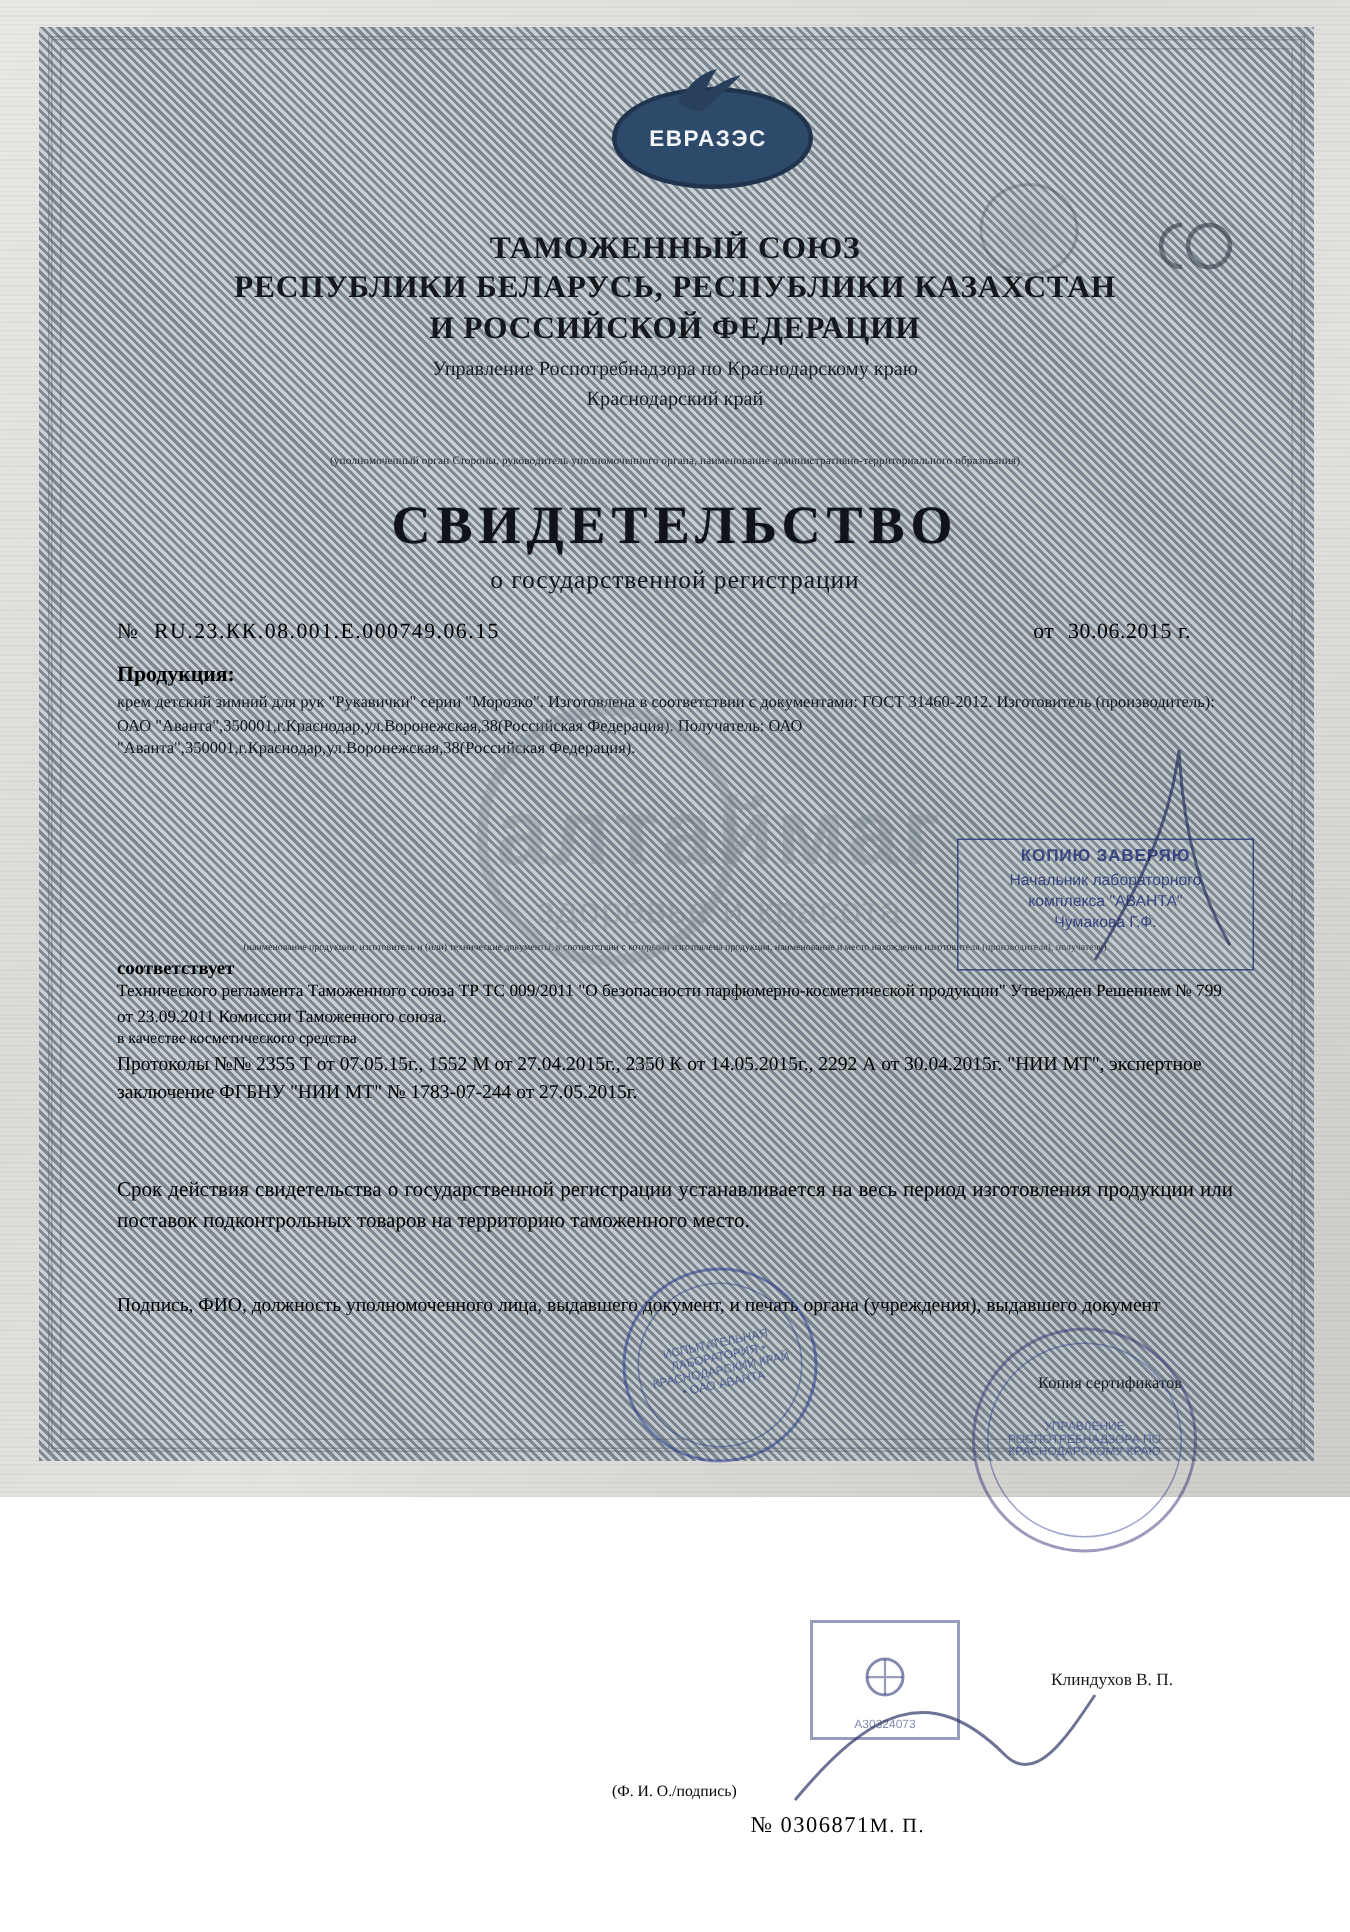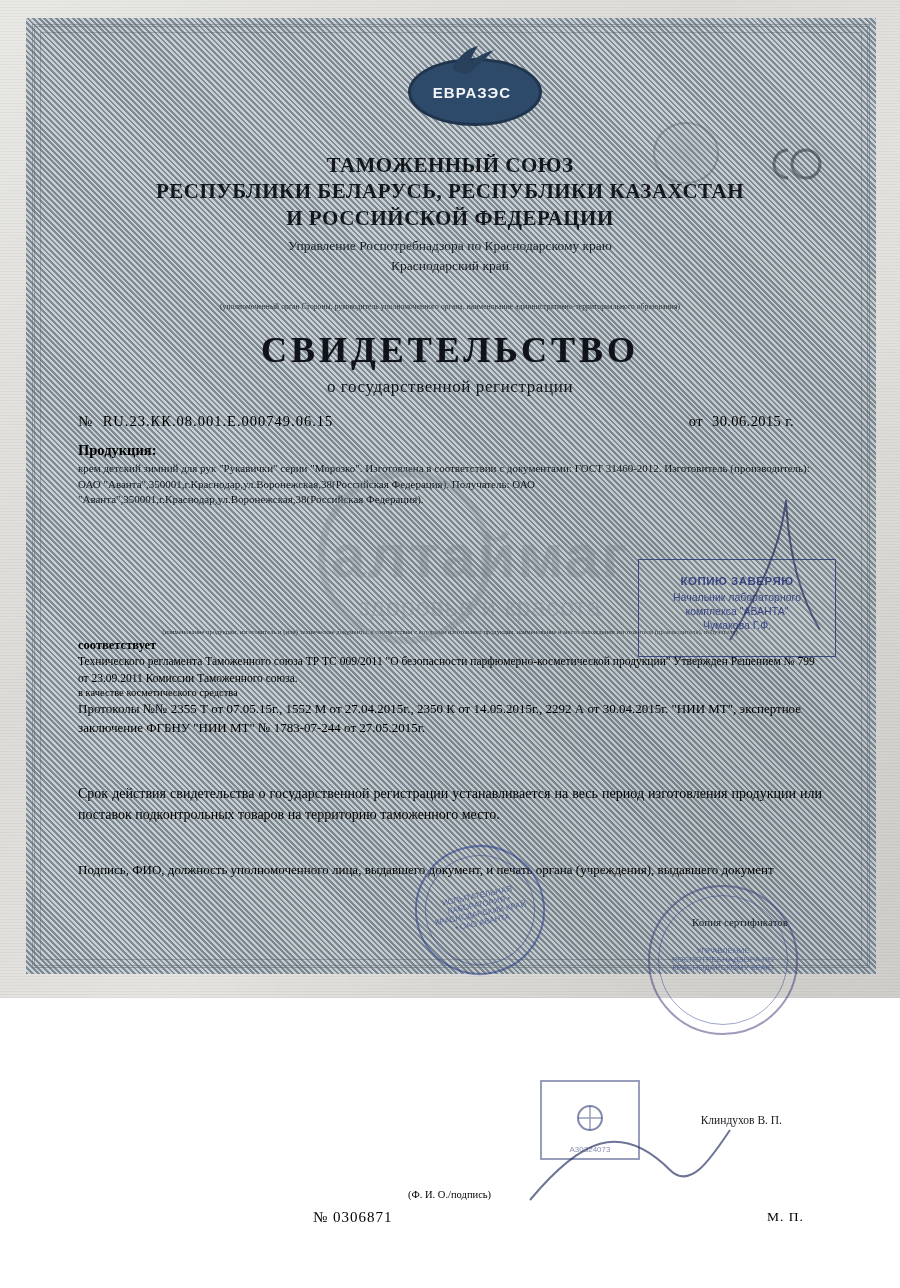--- a/index.html
+++ b/index.html
@@ -75,29 +75,29 @@
   .body-text{font-size:11px;line-height:1.42;margin-top:2px;color:#161a1f;}
   .rule-caption{font-size:6.6px;line-height:1.2;color:#2b3035;margin-top:120px;}
   .conform{font-size:12.5px;font-weight:bold;margin-top:2px;}
   .conform-body{font-size:11.5px;line-height:1.45;}
   .para-wide{font-size:15px;line-height:1.55;letter-spacing:.2px;margin-top:14px;text-align:justify;}
   .para-small{font-size:10.5px;margin-top:1px;}
   .para-mid{font-size:14px;line-height:1.55;text-align:justify;margin-top:30px;}
   .proto{font-size:13px;line-height:1.4;margin-top:2px;}
   .term{font-size:14px;line-height:1.55;text-align:justify;margin-top:46px;}
   .sign{font-size:13px;line-height:1.6;text-align:justify;margin-top:34px;}
-  .footer{position:absolute;left:0;right:0;bottom:8px;display:flex;justify-content:space-between;font-size:14px;}
+  .footer{position:absolute;left:0;right:0;bottom:8px;display:flex;justify-content:center;font-size:14px;}
   .fio{position:absolute;left:330px;bottom:34px;font-size:10.5px;}
   .mp{font-size:13.5px;letter-spacing:1px;padding-right:18px;}
   .serial{padding-left:235px;letter-spacing:1px;font-size:15px;}
 
   
   .copy-box{
     position:absolute;left:560px;top:525px;width:196px;height:82px;border:1px solid #2b3a7a;
-    color:#27357a;font-size:10.5px;text-align:center;line-height:1.35;padding-top:14px;
+    color:#27357a;font-size:10.5px;text-align:center;line-height:1.35;padding-top:4px;
     font-family:"Liberation Sans",sans-serif;opacity:.85;background:rgba(255,255,255,.08);
   }
   .copy-box b{font-size:11.5px;letter-spacing:.5px;}
 
   
   .watermark{
     position:absolute;left:200px;top:520px;width:560px;text-align:center;
     color:rgba(120,130,140,.33);font-family:"Liberation Sans",sans-serif;
     font-weight:bold;font-size:62px;letter-spacing:2px;pointer-events:none;
   }

